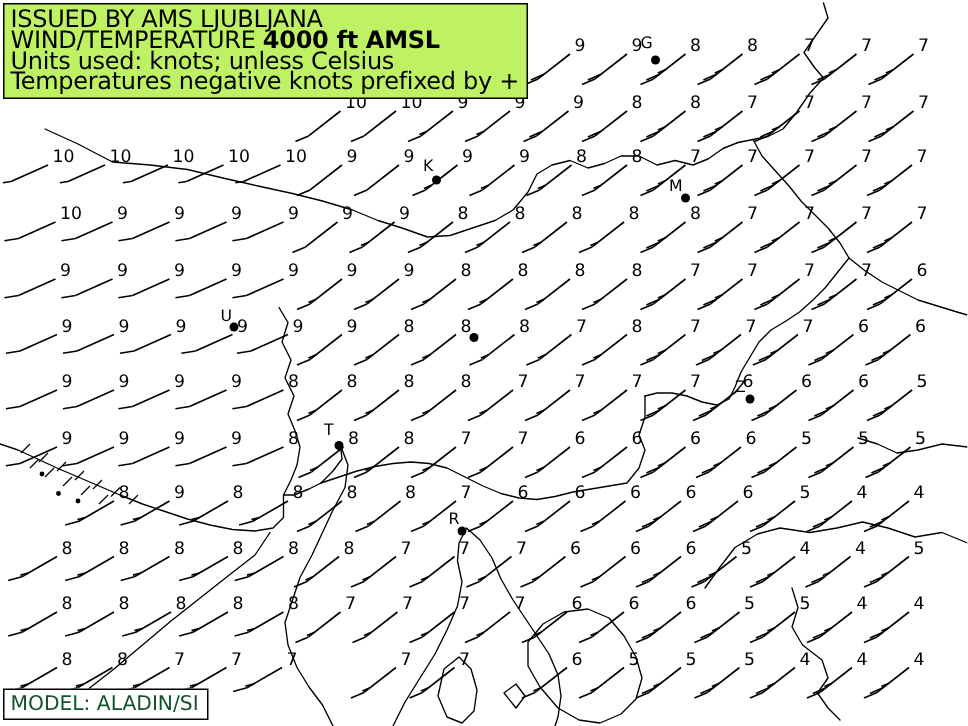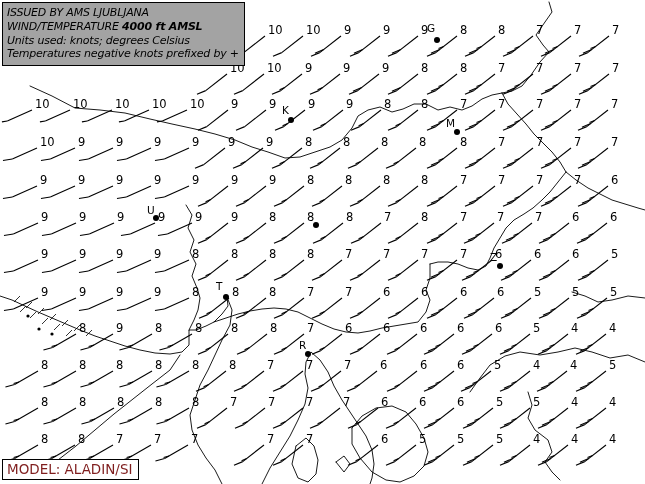--- a/index.html
+++ b/index.html
@@ -1,23 +1,23 @@
 <!DOCTYPE html>
 <html><head>
 <meta charset="utf-8">
 <style>
   html,body{margin:0;padding:0;background:#fff;}
   #chart{position:relative;width:645px;height:484px;background:#fff;overflow:hidden;
          font-family:"DejaVu Sans","Liberation Sans",sans-serif;}
   #map-svg{position:absolute;left:0;top:0;}
-  .info-box{position:absolute;left:2px;top:2px;background:#a3a3a3;border:1px solid #000;
-            padding:3px 5px 4px 4px;font-size:11px;line-height:13.8px;color:#000;
-            white-space:nowrap;z-index:5;letter-spacing:-0.2px;font-style:italic;}
+  .info-box{position:absolute;left:2px;top:2px;background:#bef264;border:1px solid #000;
+            padding:3px 5px 4px 4px;font-size:16px;line-height:13.8px;color:#000;
+            white-space:nowrap;z-index:5;letter-spacing:-0.2px;}
   .model-box{position:absolute;left:2px;top:459px;background:#fff;border:1px solid #000;
-             padding:1px 6px 2px 4px;font-size:13.5px;color:#7f1d1d;z-index:5;white-space:nowrap;}
+             padding:1px 6px 2px 4px;font-size:13.5px;color:#14532d;z-index:5;white-space:nowrap;}
   .b{font-weight:bold;}
 </style>
 </head>
 <body>
 
 <div id="chart">
 
   <svg id="map-svg" width="645" height="484" viewBox="0 0 645 484" xmlns="http://www.w3.org/2000/svg">
     <g id="g-map">
         <path d="M30,86 L52,96 L75,108 L100,110 L125,113 L150,119 L172,124 L195,129 L215,134 L235,140 L252,147 L268,152 L285,158 L300,157 L315,152 L330,147 L342,140 L352,128 L358,116 L368,110 L380,107 L392,112 L403,109 L414,104 L426,104 L438,110 L450,107 L462,110 L472,106 L482,99 L492,95 L502,93" fill="none" stroke="#000000" stroke-width="0.9" stroke-linejoin="round" stroke-linecap="round"></path>
@@ -1181,21 +1181,21 @@
         <g>
           <circle cx="308" cy="354" r="3" fill="#000000"></circle>
           <text x="299" y="349" font-size="10.5px" fill="#000000" font-family="&quot;DejaVu Sans&quot;,&quot;Liberation Sans&quot;,sans-serif">R</text>
         </g>
       </g>
   </svg>
 
   <div class="info-box">
     <div><span>ISSUED BY AMS LJUBLJANA</span></div>
     <div><span>WIND/TEMPERATURE </span><span class="b">4000 ft AMSL</span></div>
-    <div><span>Units used: knots; degrees Celsius</span></div>
+    <div><span>Units used: knots; unless Celsius</span></div>
     <div><span>Temperatures negative knots prefixed by +</span></div>
   </div>
 
   <div class="model-box">
     <span>MODEL: ALADIN/SI</span>
   </div>
 
 </div>
 
 </body></html>

